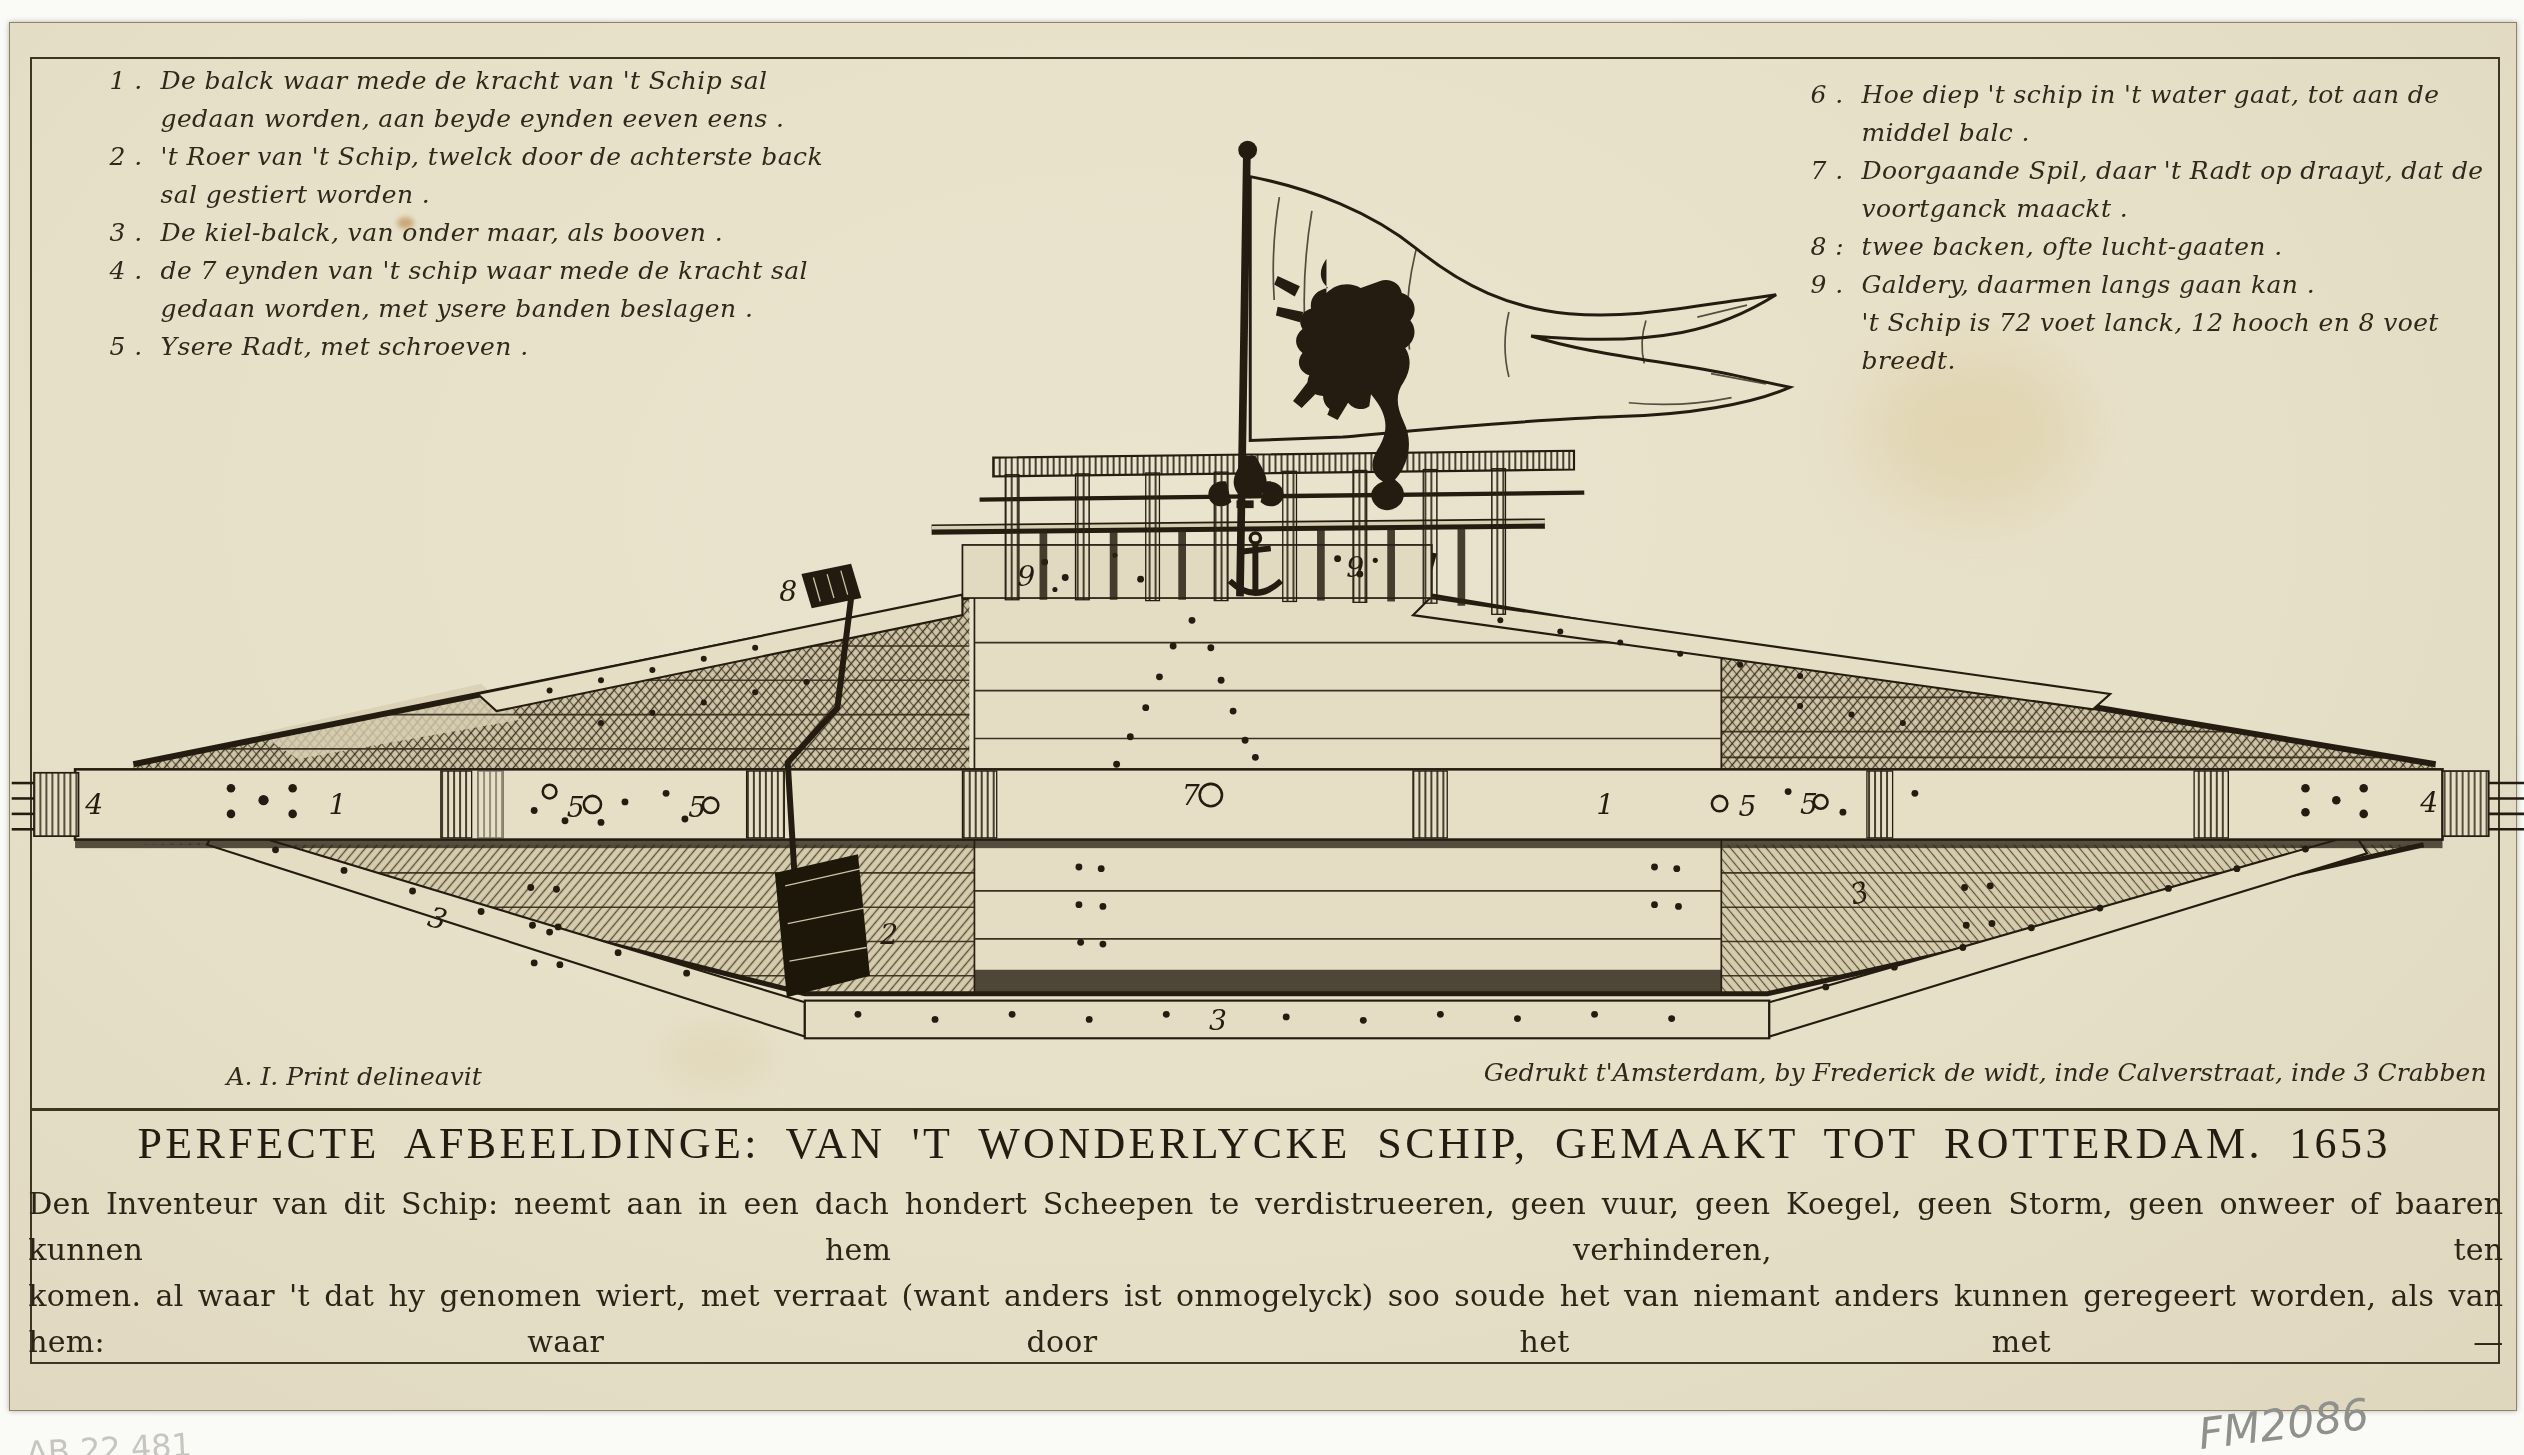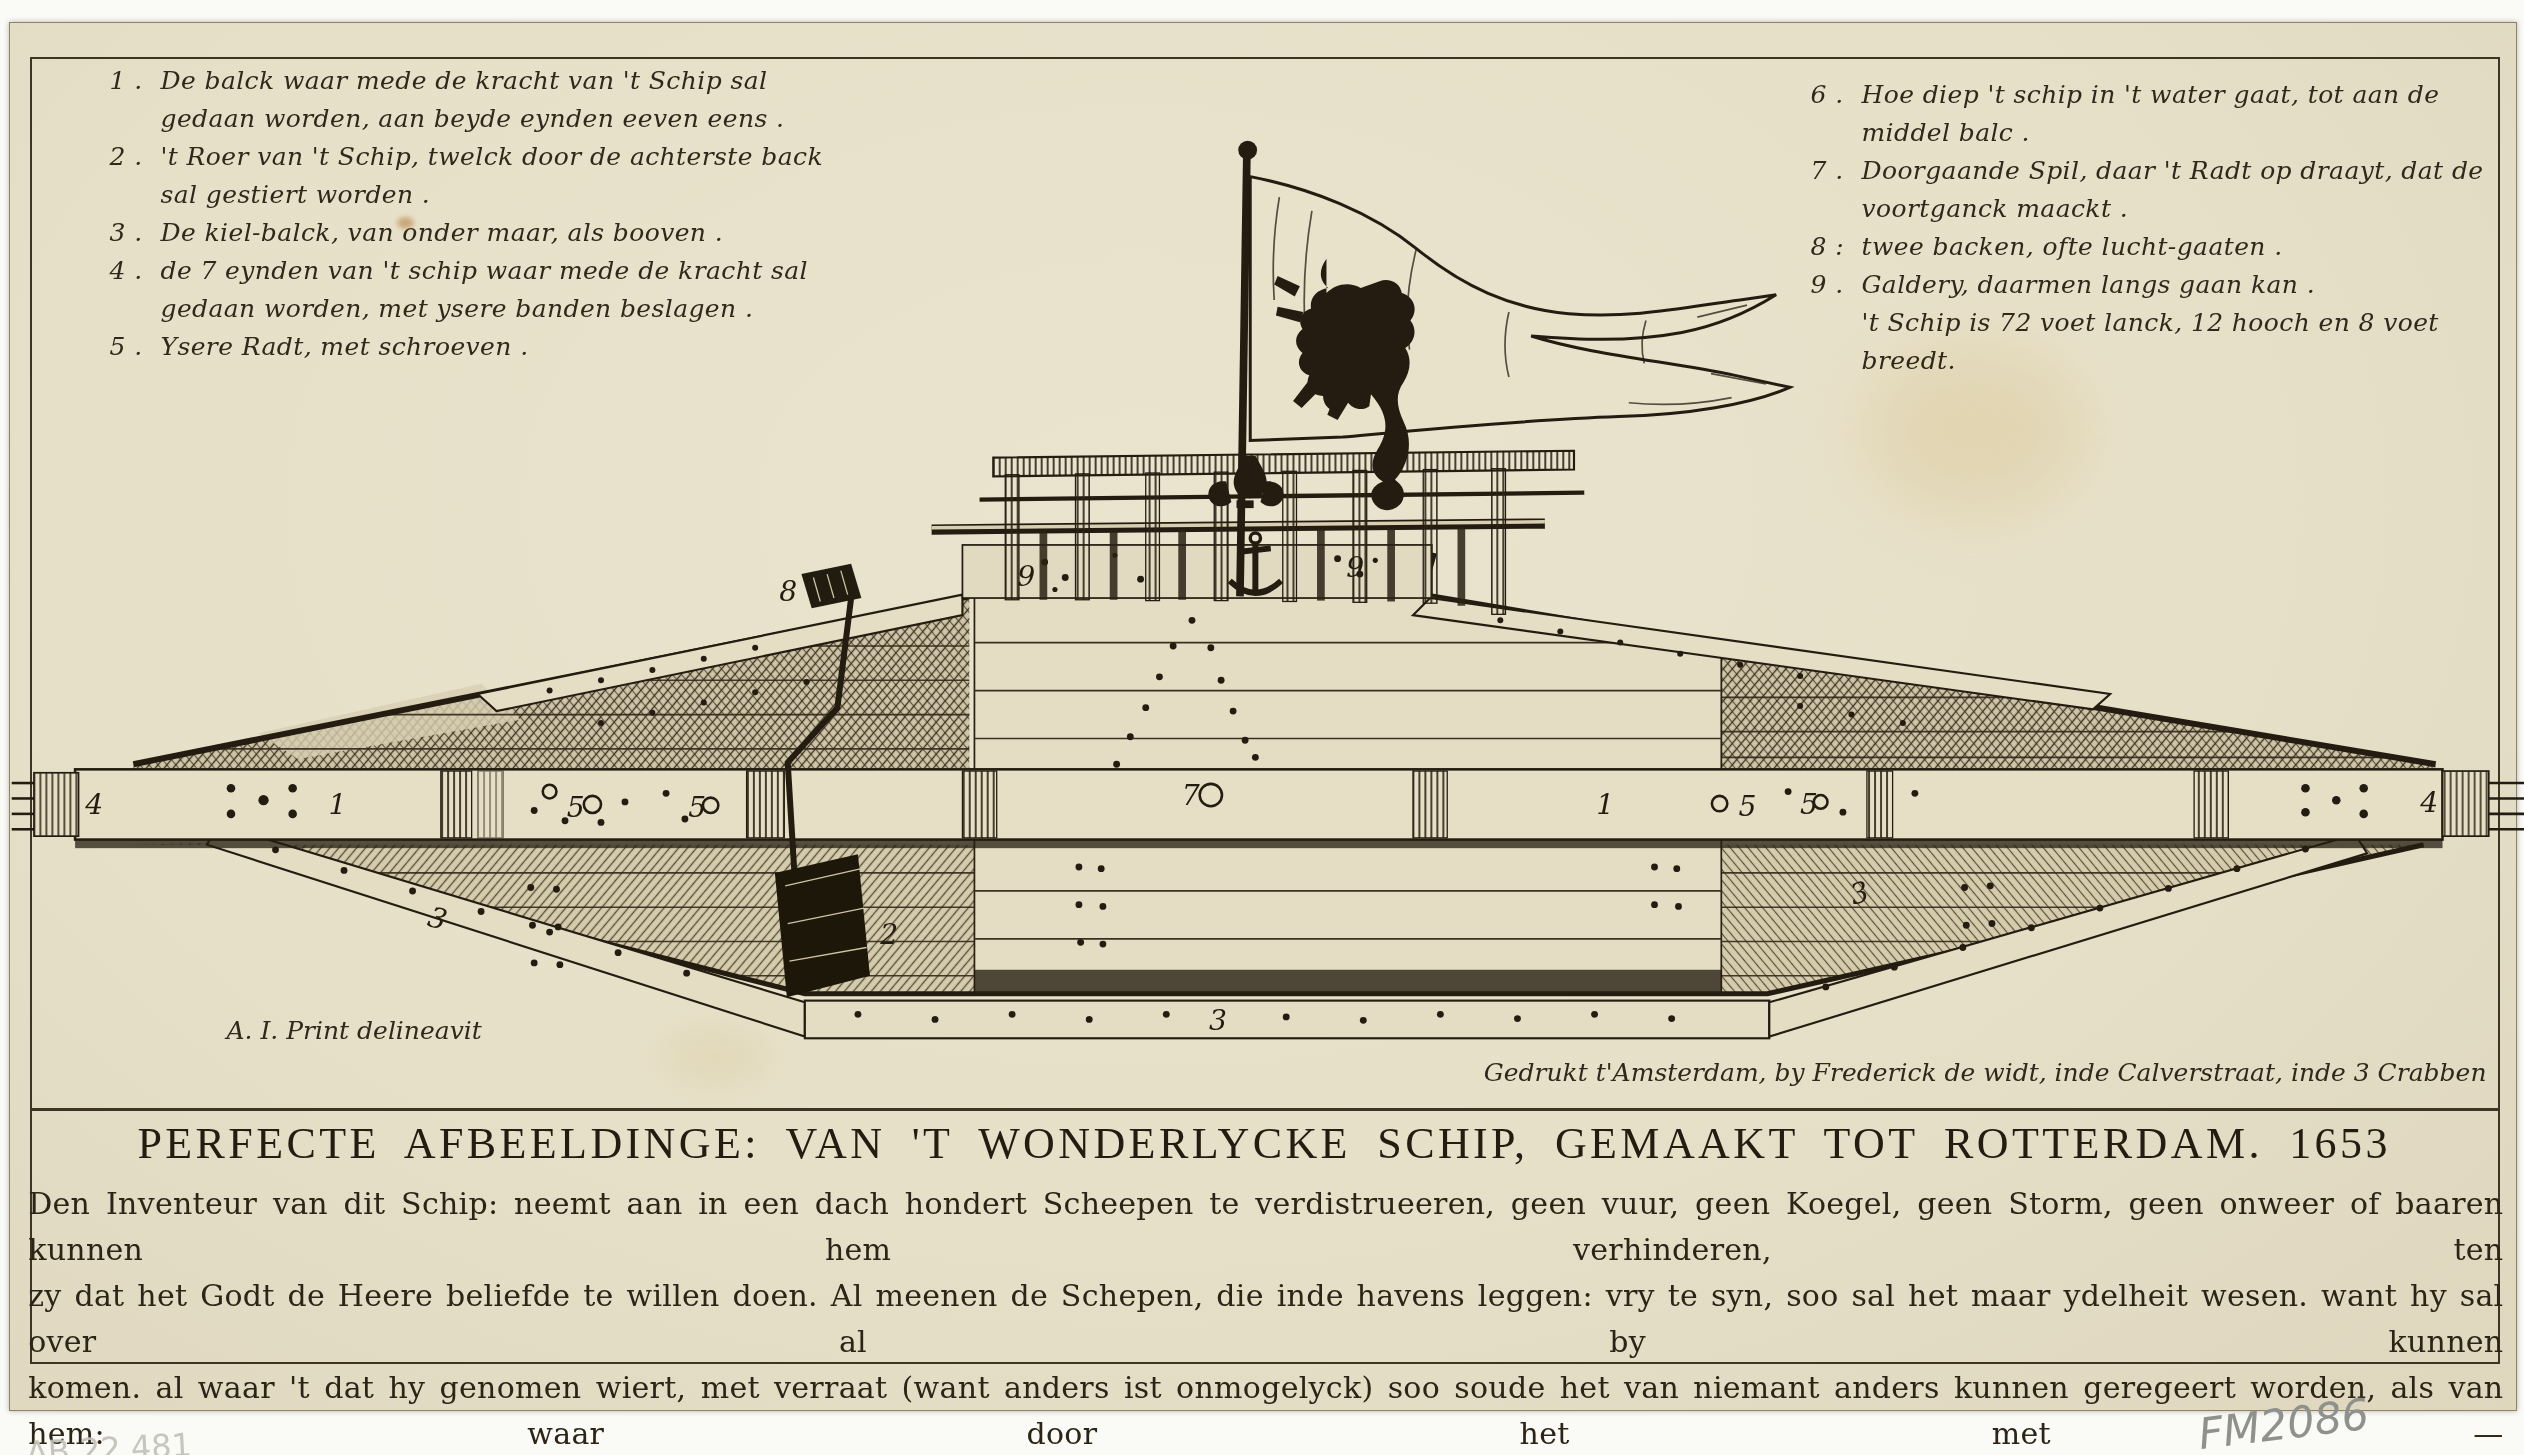--- a/index.html
+++ b/index.html
@@ -29,21 +29,21 @@
 
   .legend{position:absolute;font-style:italic;font-size:25px;line-height:38px;color:#30281a;letter-spacing:0.4px;}
   .legend .item{display:flex;}
   .legend .num{width:51px;flex:none;}
   .legend .txt{flex:1;}
   .legend-left{left:100px;top:39px;width:757px;}
   .legend-right{left:1801px;top:53px;width:719px;}
   .legend .footer-row .num{visibility:hidden;}
 
   .credit{position:absolute;font-style:italic;font-size:25px;color:#30281a;}
-  .credit-left{left:217px;top:993px;}
+  .credit-left{left:217px;top:1039px;}
   .credit-right{right:29px;top:1035px;}
 
   .title-line{
     position:absolute;left:15.3px;right:12px;top:1095px;
     font-family:"Liberation Serif", serif;
     font-size:44px;letter-spacing:3.4px;word-spacing:12px;
     text-align:center;white-space:nowrap;color:#241c10;
   }
   .body-text{position:absolute;left:18.7px;right:12px;top:1158px;}
   .body-line{
@@ -460,21 +460,20 @@
     </div>
   </div>
 
   <div class="credit credit-left">A. I. Print delineavit</div>
   <div class="credit credit-right">Gedrukt t'Amsterdam, by Frederick de widt, inde Calverstraat, inde 3 Crabben</div>
 
   <div class="title-line">PERFECTE AFBEELDINGE: VAN 'T WONDERLYCKE SCHIP, GEMAAKT TOT ROTTERDAM. 1653</div>
 
   <div class="body-text">
     <div class="body-line">Den Inventeur van dit Schip: neemt aan in een dach hondert Scheepen te verdistrueeren, geen vuur, geen Koegel, geen Storm, geen onweer of baaren kunnen hem verhinderen, ten</div>
-    <div class="body-line">zy dat het Godt de Heere beliefde te willen doen. Al meenen de Schepen, die inde havens leggen: vry te syn, soo sal het maar ydelheit wesen. want hy sal over al by kunnen</div>
     <div class="body-line">komen. al waar 't dat hy genomen wiert, met verraat (want anders ist onmogelyck) soo soude het van niemant anders kunnen geregeert worden, als van hem: waar door het met —</div>
 
   </div>
 </div>
 
 <div class="pencil pencil-a">AB 22.481</div>
 <div class="pencil pencil-b">FM2086</div>
 
 
 </body></html>

